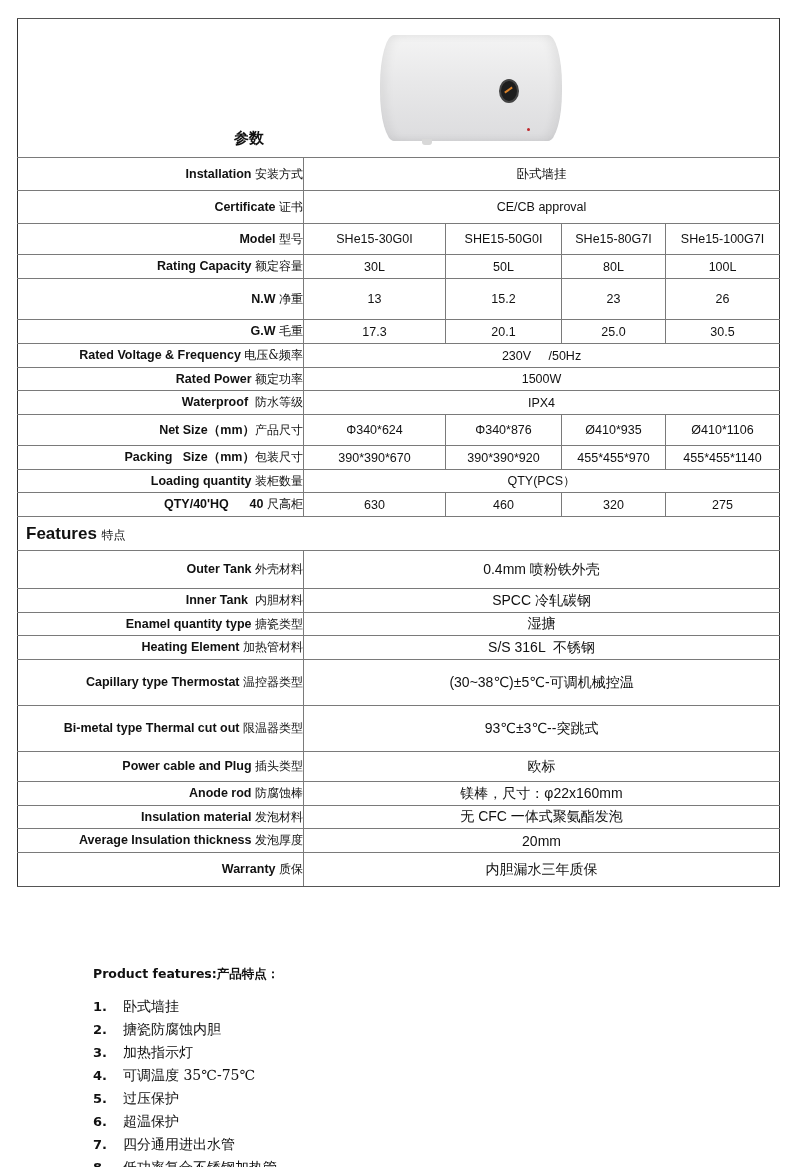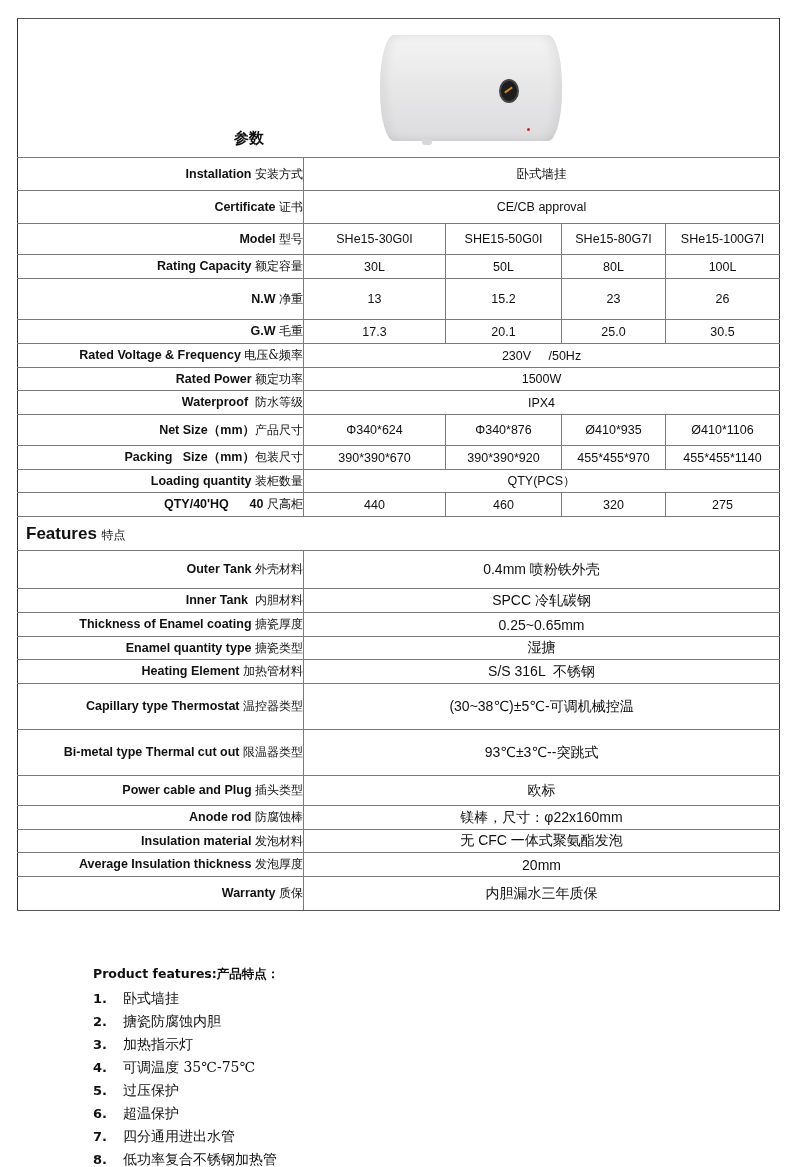--- a/index.html
+++ b/index.html
@@ -20,21 +20,21 @@
   .tank { position:absolute; left:0; top:0; width:182px; height:106px; border-radius:14px/50px;
           background:linear-gradient(180deg,#f4f4f4 0%,#e8e8e9 45%,#dcdcde 100%);
           box-shadow: inset -6px 0 10px rgba(0,0,0,0.06), inset 6px 0 10px rgba(0,0,0,0.05); }
   .dial { position:absolute; left:119px; top:44px; width:16px; height:20px; border-radius:50%; background:#1d1d1d; border:2px solid #444; }
   .dial:after { content:""; position:absolute; left:3px; top:8px; width:9px; height:2px; background:#d9822b; transform:rotate(-35deg); }
   .led { position:absolute; left:147px; top:93px; width:3px; height:3px; border-radius:50%; background:#c0282c; }
   .pipe { position:absolute; left:42px; top:104px; width:10px; height:6px; background:#d8d8d8; border-radius:0 0 3px 3px; }
   .features-title td { height:33px; font-size:17px; font-weight:bold; padding-left:8px; }
   .features-title .zh { font-family:"DejaVu Serif", serif; font-weight:normal; font-size:12px; }
   .pf { position:absolute; left:93px; top:966px; font-size:13px; }
-  .pf .head { font-weight:bold; font-family:"DejaVu Sans", sans-serif; font-size:12.5px; margin-bottom:4px; }
+  .pf .head { font-weight:bold; font-family:"DejaVu Sans", sans-serif; font-size:12.5px; margin-bottom:12px; }
   .pf .head .zh { font-family:"DejaVu Serif", serif; font-weight:bold; }
   .pf .item { height:23px; line-height:23px; display:flex; }
   .pf .num { width:30px; font-weight:bold; font-family:"DejaVu Sans", sans-serif; }
   .pf .txt { font-family:"DejaVu Serif", serif; font-size:14px; }
 </style>
 </head>
 <body>
 
 <div class="sheet">
   <table>
@@ -132,42 +132,38 @@
         <td class="val outer-right">455*455*1140</td>
       </tr>
 
       <tr style="height:23px">
         <td class="lbl outer-left"><span>Loading quantity</span> <span class="zh">装柜数量</span></td>
         <td class="val outer-right" colspan="4">QTY(PCS）</td>
       </tr>
 
       <tr style="height:24px">
         <td class="lbl outer-left" style="white-space:pre"><span>QTY/40'HQ      40</span> <span class="zh">尺高柜</span></td>
-        <td class="val">440</td>
+        <td class="val">630</td>
         <td class="val">460</td>
         <td class="val">320</td>
         <td class="val outer-right">275</td>
       </tr>
 
       <tr class="features-title">
         <td colspan="5" class="outer-left outer-right"><span>Features</span> <span class="zh">特点</span></td>
       </tr>
 
       <tr style="height:38px">
         <td class="lbl outer-left"><span>Outer Tank</span> <span class="zh">外壳材料</span></td>
         <td class="val f outer-right" colspan="4">0.4mm 喷粉铁外壳</td>
       </tr>
       <tr style="height:24px">
         <td class="lbl outer-left" style="white-space:pre"><span>Inner Tank </span> <span class="zh">内胆材料</span></td>
         <td class="val f outer-right" colspan="4">SPCC 冷轧碳钢</td>
       </tr>
-      <tr style="height:24px">
-        <td class="lbl outer-left"><span>Thickness of Enamel coating</span> <span class="zh">搪瓷厚度</span></td>
-        <td class="val f outer-right" colspan="4">0.25~0.65mm</td>
-      </tr>
       <tr style="height:23px">
         <td class="lbl outer-left"><span>Enamel quantity type</span> <span class="zh">搪瓷类型</span></td>
         <td class="val f outer-right" colspan="4">湿搪</td>
       </tr>
       <tr style="height:24px">
         <td class="lbl outer-left"><span>Heating Element</span> <span class="zh">加热管材料</span></td>
         <td class="val f outer-right" colspan="4" style="white-space:pre">S/S 316L  不锈钢</td>
       </tr>
       <tr style="height:46px">
         <td class="lbl outer-left"><span>Capillary type Thermostat</span> <span class="zh">温控器类型</span></td>

